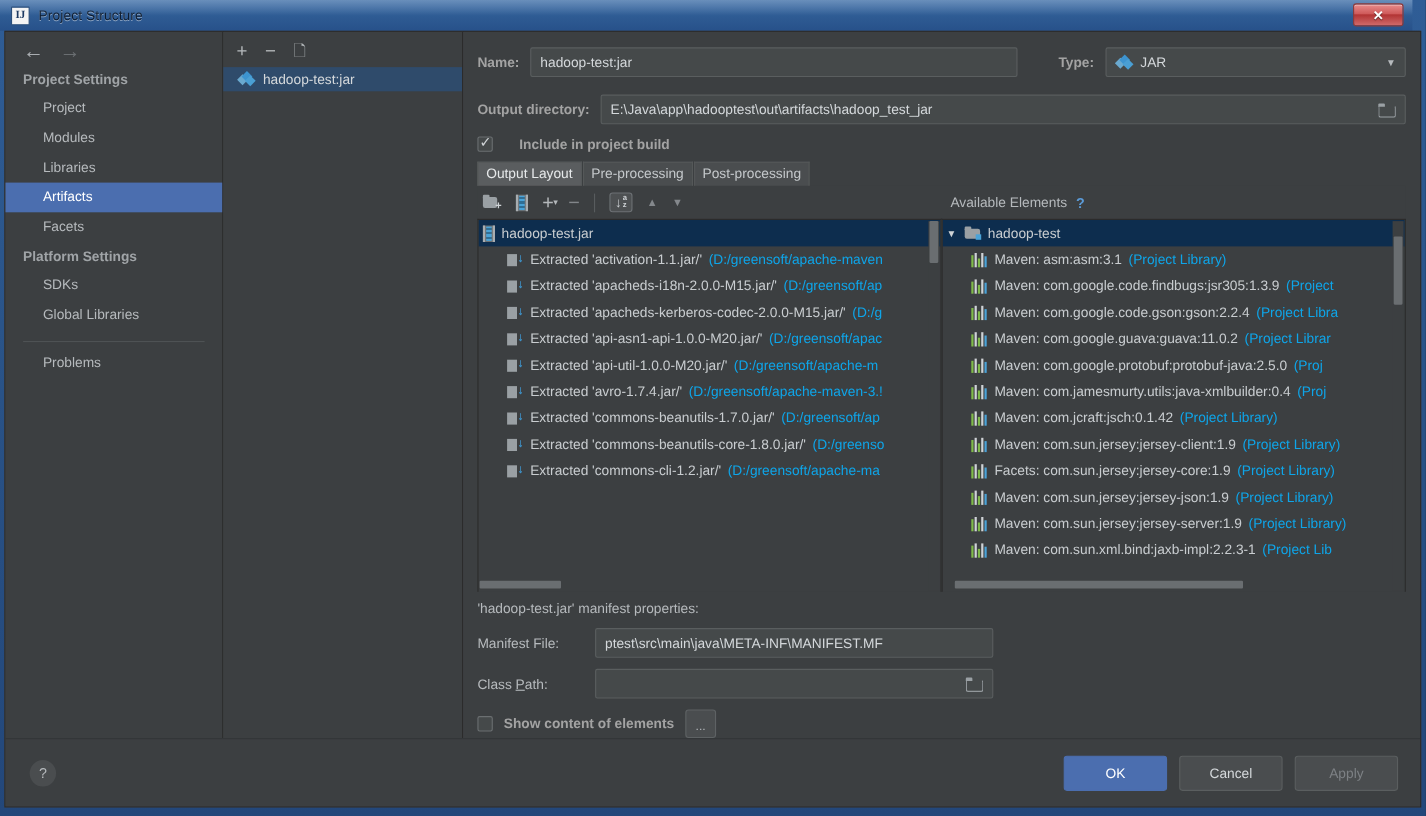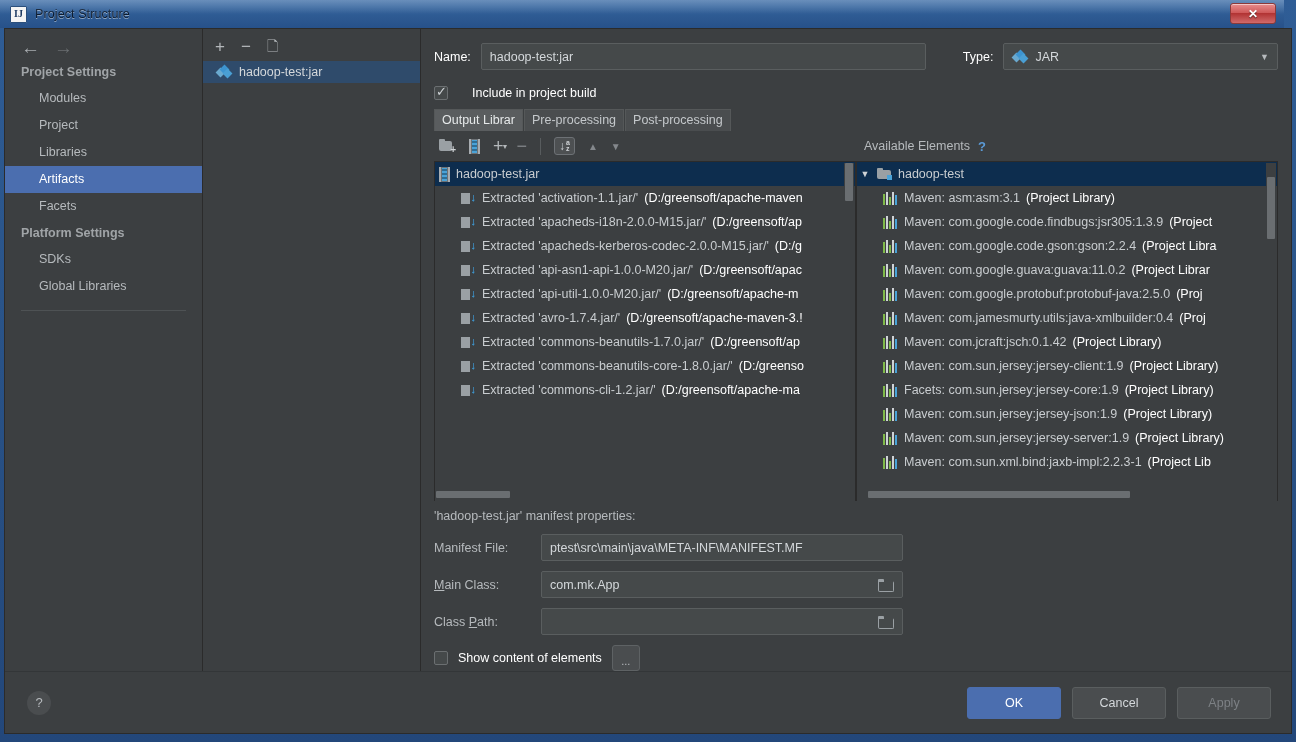--- a/index.html
+++ b/index.html
@@ -111,21 +111,21 @@
   }
   .jar-diamonds i:nth-child(1) { left: 0px; top: 3px; background:#6aa9cf; }
   .jar-diamonds i:nth-child(2) { left: 4px; top: 0px; background:#3d94d0; }
   .jar-diamonds i:nth-child(3) { left: 7px; top: 4px; background:#4a9fd4; }
   
   #editor {
     flex: 1; min-width: 0; background: #3c3f41;
     display: flex; flex-direction: column; padding: 14px 13px 0 13px;
   }
   .row { display: flex; align-items: center; }
-  .lbl { font-size: 12.5px; color: #ffffff; }
+  .lbl { font-size: 12.5px; color: #a3a3a3; font-weight: bold; }
   .field {
     background: #45494a; border: 1px solid #5a5e5f; border-radius: 2px;
     height: 27px; display: flex; align-items: center;
     padding: 0 8px; font-size: 12.5px; color: #d4d8db;
     overflow: hidden; white-space: nowrap;
   }
   #row-name { gap: 10px; margin-bottom: 16px; }
   #name-field { width: 449px; }
   #type-label { margin-left: 27px; }
   #type-combo {
@@ -222,21 +222,21 @@
     border: 1px solid #2b2b2b; border-bottom: none;
   }
   #tree-left { width: 422px; flex: none; }
   #tree-right { flex: 1; min-width: 0; }
   .trow {
     height: 24px; display: flex; align-items: center; gap: 6px;
     font-size: 12.5px; color: #c9cdd0; white-space: nowrap;
     padding-left: 4px;
   }
   .trow.sel { background: #0d2d4e; }
-  .trow .muted { color: #ffffff; }
+  .trow .muted { color: #0ea5e9; }
   .ind1 { padding-left: 26px; }
   .ind-root { padding-left: 2px; }
   .extracted-icon {
     width: 15px; height: 13px; position: relative; flex: none;
   }
   .extracted-icon::before {
     content:""; position:absolute; left:0; top:1px; width:9px; height:11px;
     background:#9aa0a4;
   }
   .extracted-icon::after {
@@ -335,31 +335,32 @@
   <div id="content">
     <div id="main">
 
       <div id="sidebar">
         <div id="nav-row">
           <span class="nav-arrow">←</span>
           <span class="nav-arrow dim">→</span>
         </div>
 
         <div class="sb-group">Project Settings</div>
+        <div class="sb-item">Project</div>
         <div class="sb-item">Modules</div>
-        <div class="sb-item">Project</div>
         <div class="sb-item">Libraries</div>
         <div class="sb-item selected">Artifacts</div>
         <div class="sb-item">Facets</div>
 
         <div class="sb-group">Platform Settings</div>
         <div class="sb-item">SDKs</div>
         <div class="sb-item">Global Libraries</div>
 
         <div class="sb-sep"></div>
+        <div class="sb-item">Problems</div>
       </div>
 
       <div id="artifact-pane">
         <div id="artifact-toolbar">
           <span class="tbtn">+</span>
           <span class="tbtn">−</span>
           <span class="tbtn copy">🗋</span>
         </div>
         <div id="artifact-list">
           <div class="artifact-row">
@@ -383,28 +384,37 @@
             <span class="jar-diamonds">
                 <i></i>
                 <i></i>
                 <i></i>
               </span>
             <span>JAR</span>
             <span class="caret">▼</span>
           </div>
         </div>
 
+        <div class="row" id="row-output">
+          <span class="lbl">Output directory:</span>
+          <div id="output-wrap">
+            <div class="field" id="output-field">
+              <span>E:\Java\app\hadooptest\out\artifacts\hadoop_test_jar</span>
+              <span class="folder-icon"></span>
+            </div>
+          </div>
+        </div>
 
         <div class="chk-row">
           <span class="chkbox checked"></span>
           <span class="lbl"><span>Include in project build</span></span>
         </div>
 
         <div id="tabs">
-          <div class="tab active">Output Librar</div>
+          <div class="tab active">Output Layout</div>
           <div class="tab">Pre-processing</div>
           <div class="tab">Post-processing</div>
         </div>
 
         <div id="trees">
           <div id="tree-toolbar-row">
             <div id="layout-toolbar">
               <span class="ic ic-folder-add">
                   <span class="plus-badge">+</span>
                 </span>
@@ -641,27 +651,20 @@
         </div>
 
         <div id="manifest">
           <div id="manifest-title">'hadoop-test.jar' manifest properties:</div>
 
           <div class="mrow">
             <span class="mlbl">Manifest File:</span>
             <div class="field mfield" style="padding-right:8px">ptest\src\main\java\META-INF\MANIFEST.MF</div>
           </div>
 
-          <div class="mrow">
-            <span class="mlbl"><u>M</u>ain Class:</span>
-            <div class="field mfield">
-              <span>com.mk.App</span>
-              <span class="folder-icon"></span>
-            </div>
-          </div>
 
           <div class="mrow">
             <span class="mlbl">Class <u>P</u>ath:</span>
             <div class="field mfield">
               <span></span>
               <span class="folder-icon"></span>
             </div>
           </div>
 
           <div id="show-content-row">

